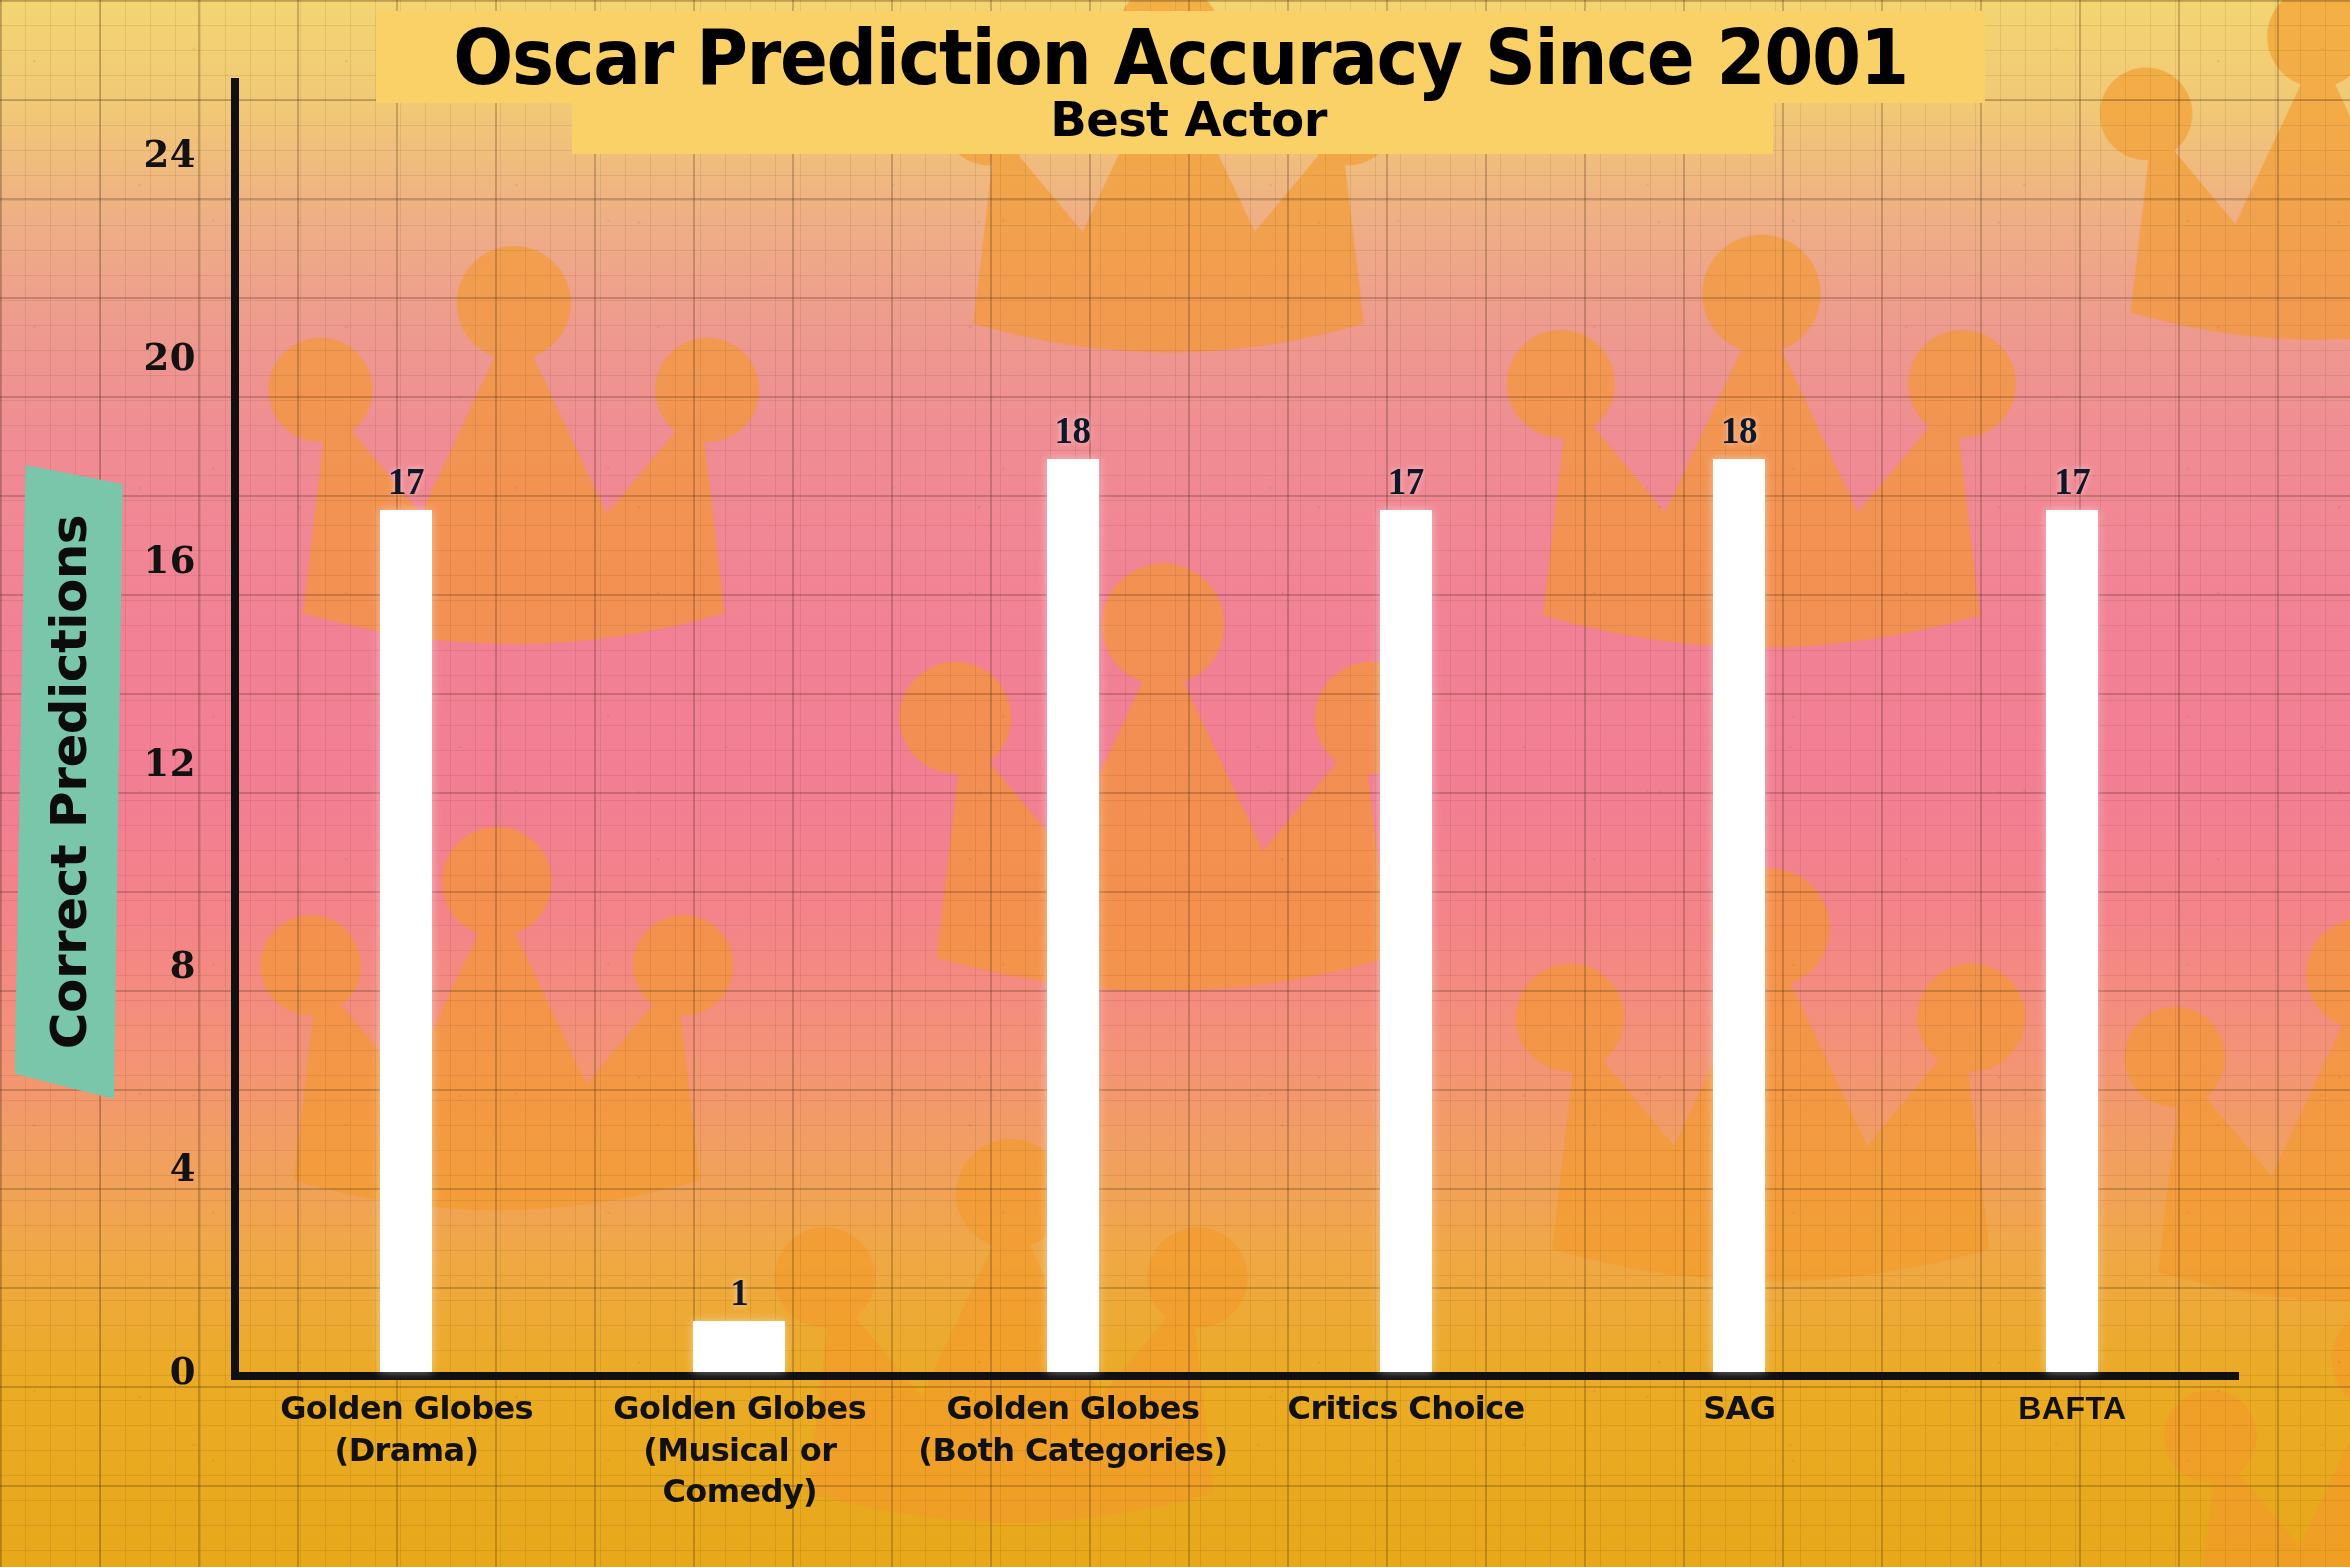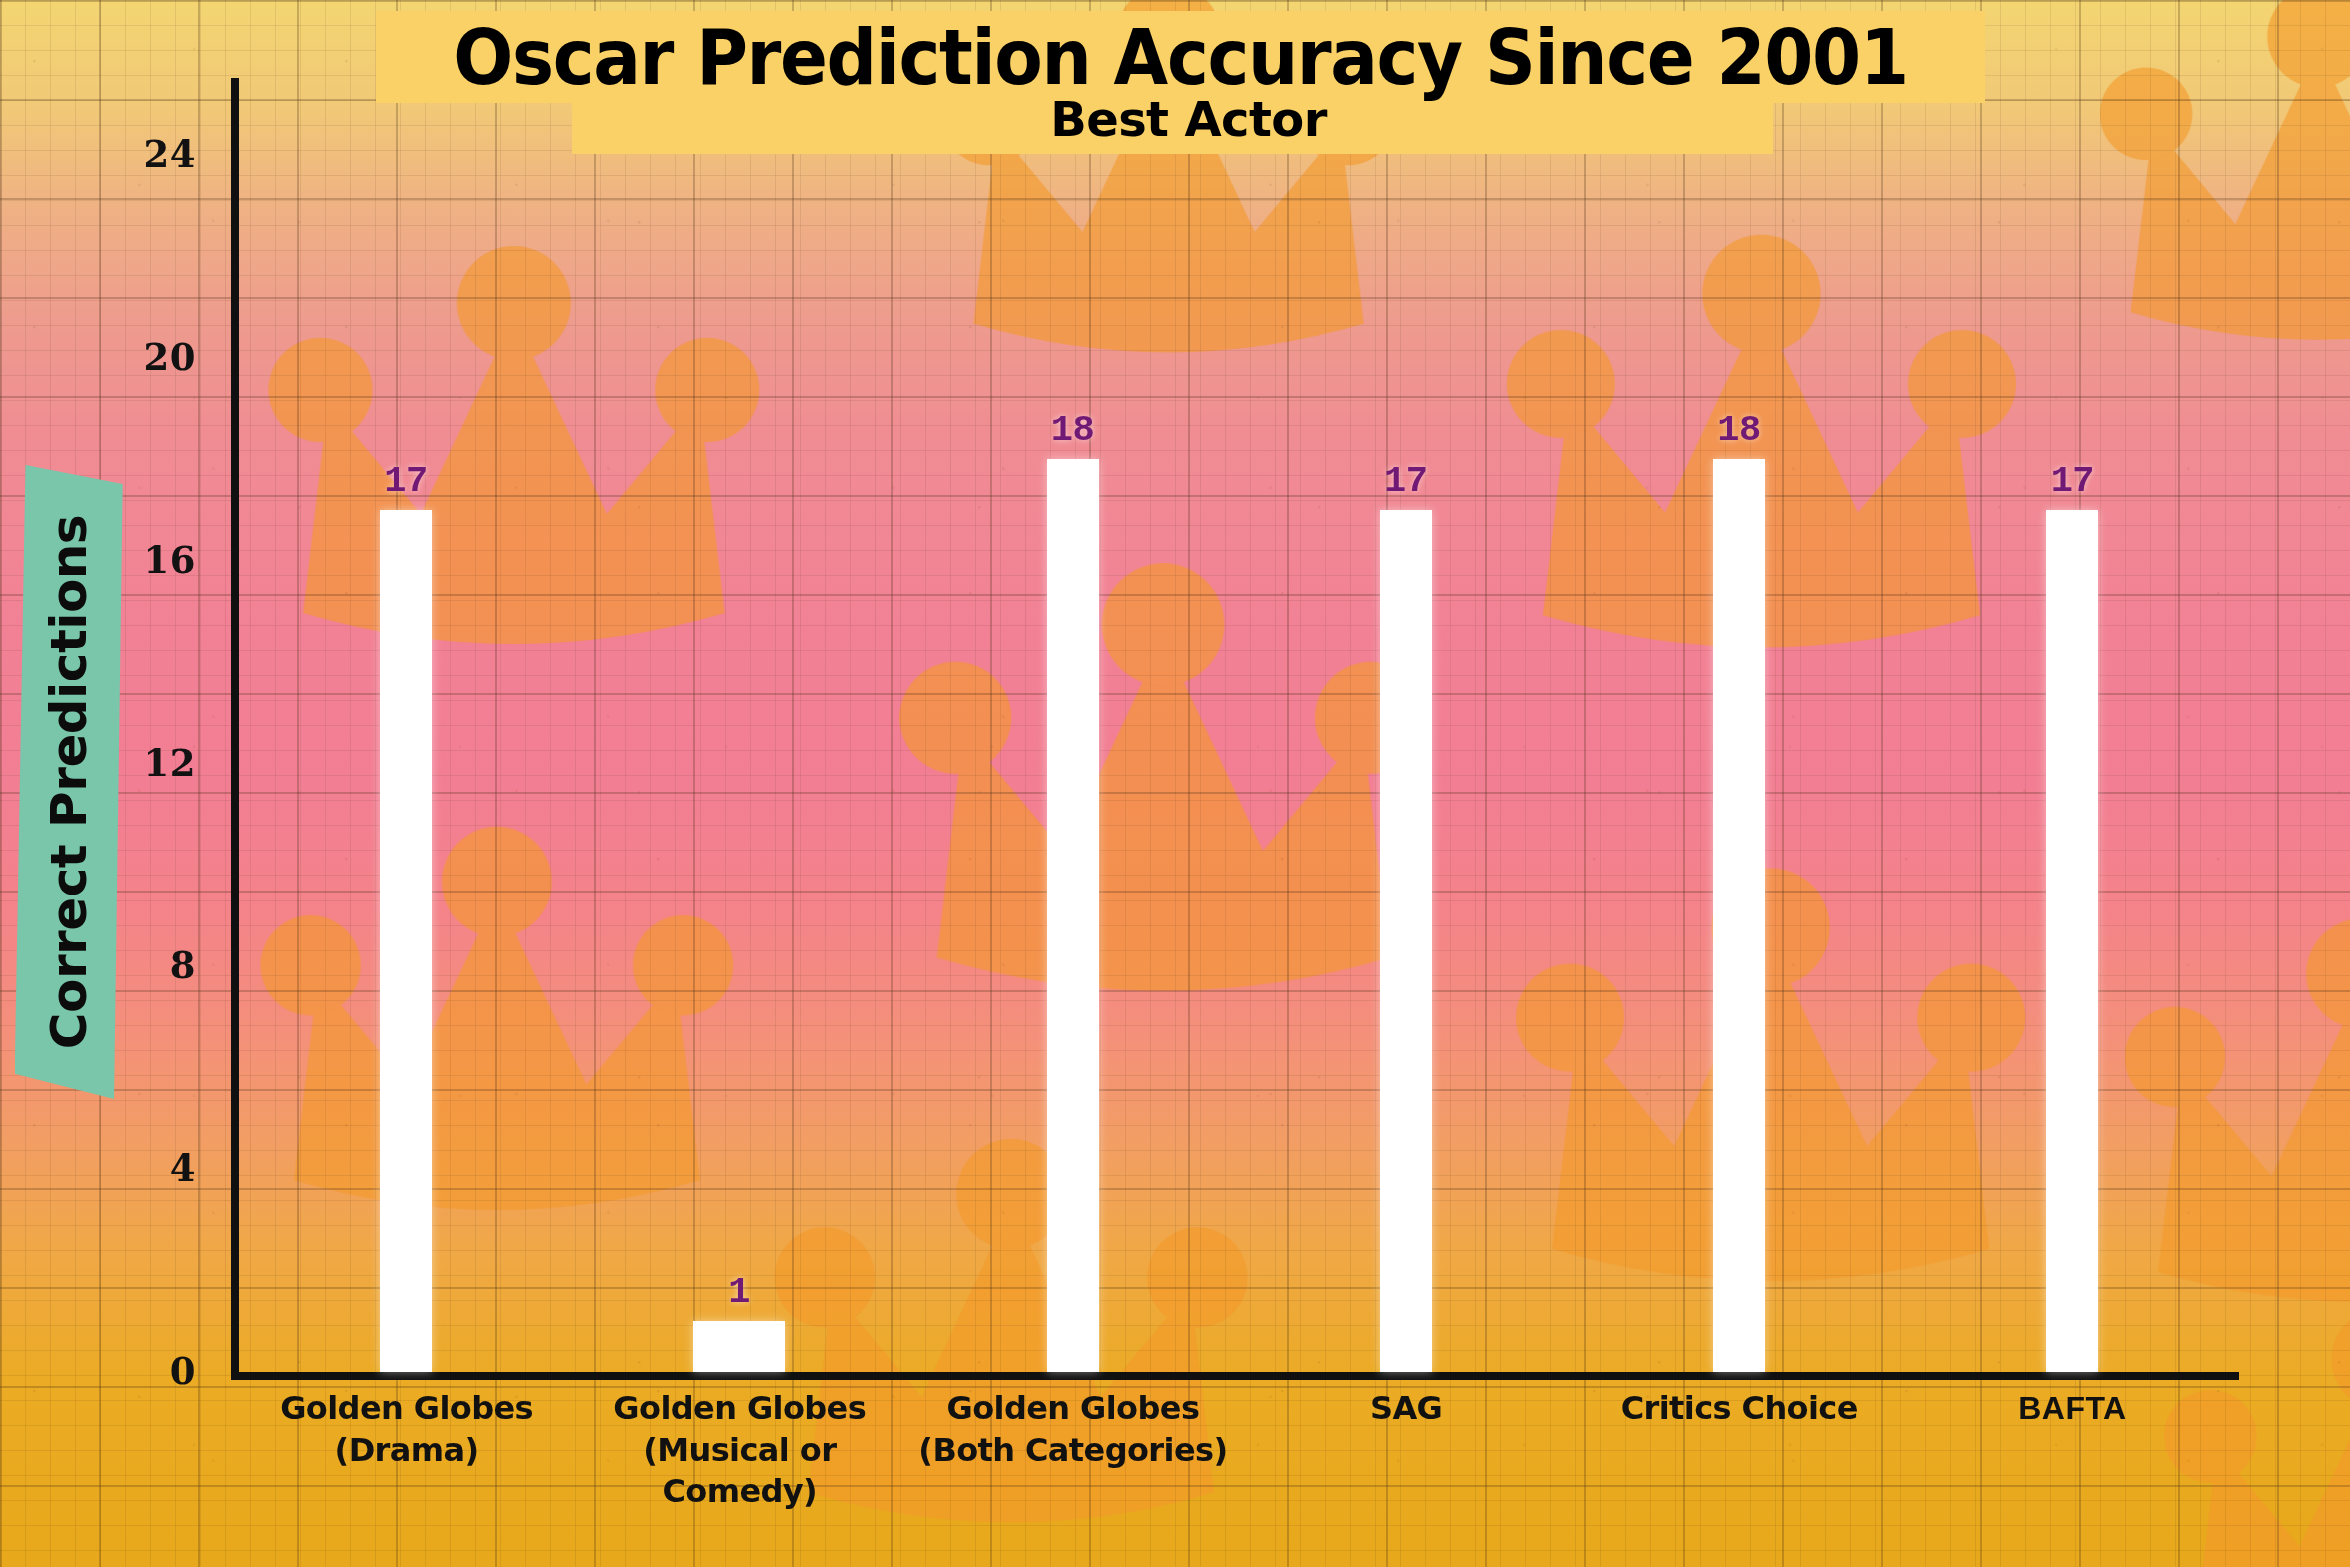--- a/index.html
+++ b/index.html
@@ -78,22 +78,22 @@
     position:relative;
     width:100%;
     display:flex;
     flex-direction:column;
     align-items:center;
     justify-content:flex-end;
   }
   .bar-label{
     font-size:37px;
     font-weight:bold;
-    color:#701a75;
-    font-family:Liberation Mono, monospace;
+    color:#0f172a;
+    font-family:Liberation Serif, serif;
     line-height:1;
     margin-bottom:10px;
     letter-spacing:-0.5px;
     text-shadow:0 0 6.4px rgba(255,255,255,.55);
   }
   .bar-rect{
     width:52px;
     background:#FFFFFF;
     box-shadow:0 0 9.2px rgba(255,255,255,.45);
   }
@@ -320,22 +320,22 @@
           <div class="bar-rect" style="height: 862px;"></div>
         </div>
       </div>
     </div>
 </div>
 
 <div id="xlabels">
     <div class="xlab"><span>Golden Globes</span><span class="l2">(Drama)</span></div>
     <div class="xlab"><span>Golden Globes</span><span class="l2">(Musical or Comedy)</span></div>
     <div class="xlab"><span>Golden Globes</span><span class="l2">(Both Categories)</span></div>
+    <div class="xlab"><span>Critics Choice</span></div>
     <div class="xlab"><span>SAG</span></div>
-    <div class="xlab"><span>Critics Choice</span></div>
     <div class="xlab plainfont"><span>BAFTA</span></div>
   </div>
 
 <div id="title-band"></div>
 <div id="subtitle-band"></div>
 <div id="title-text">Oscar Prediction Accuracy Since 2001</div>
 <div id="subtitle-text">Best Actor</div>
 
 
 </body></html>

